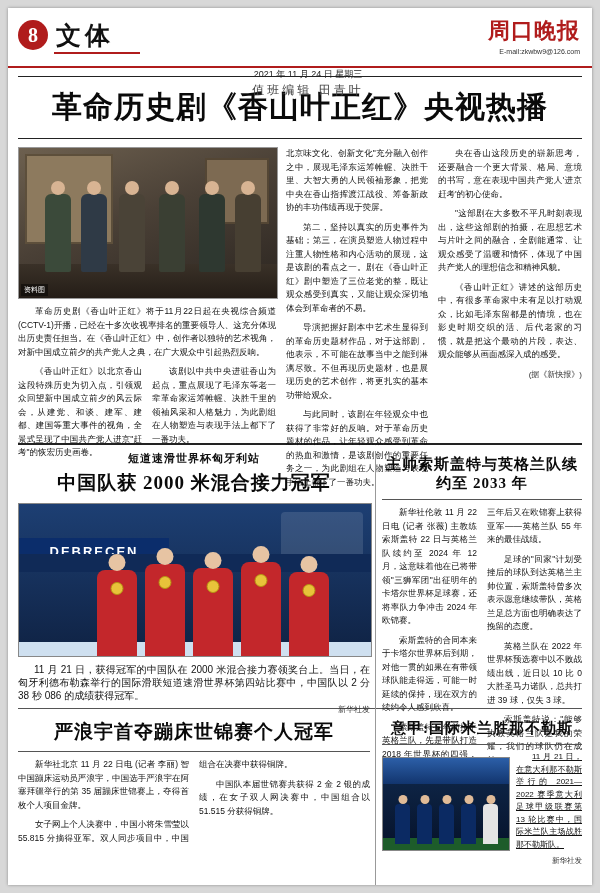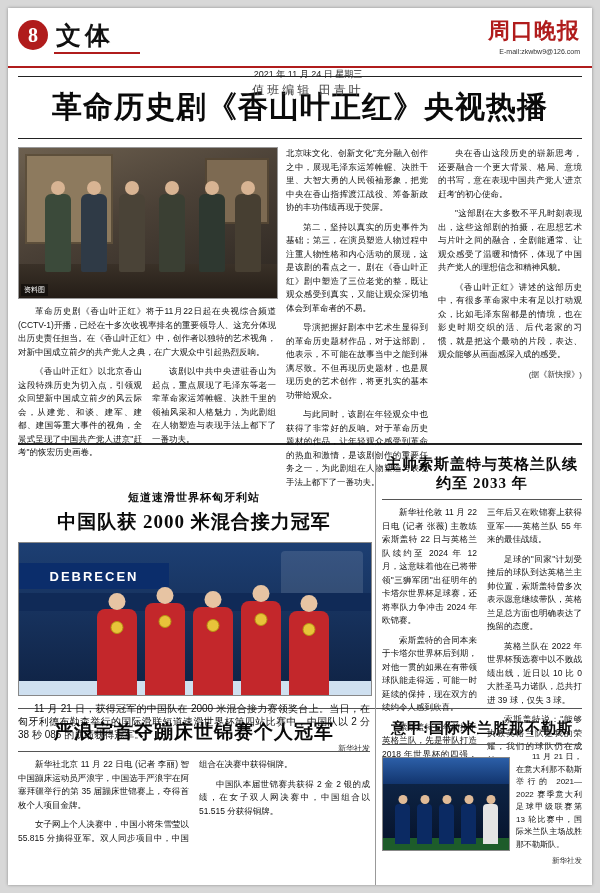--- a/index.html
+++ b/index.html
@@ -102,41 +102,41 @@
   .sign{text-align:right;font-size:8px;color:#333;}
 
   
   .hr-thick{margin:6px 10px;border-top:2px solid #222;}
   .hr-thin{margin:5px 10px;border-top:1px solid #555;}
 
   
   .mid{
     position:relative;margin:4px 10px 0 10px;height:252px;
   }
-  .mid-left{position:absolute;left:0;top:0;width:352px;margin-top:39px;}
+  .mid-left{position:absolute;left:0;top:0;width:352px;}
   .mid-right{position:absolute;left:364px;top:0;width:200px;}
   .vdiv{
     position:absolute;left:357px;top:0;width:1px;height:470px;background:#999;
   }
   .kicker{
     font-size:11px;font-weight:bold;color:#111;text-align:center;
     font-family:"Liberation Serif", serif;letter-spacing:1px;
   }
   .sub-headline{
     font-size:19px;font-weight:bold;text-align:center;color:#0a0a0a;
     font-family:"Liberation Serif", serif;margin-top:4px;letter-spacing:1px;
   }
   .sub-headline.sm{font-size:15px;}
   .sports-photo{
     position:relative;margin-top:7px;width:352px;height:152px;
     background:linear-gradient(#1d3f73,#0f2243);
     border:1px solid #888;overflow:hidden;
   }
   .sp-rings{position:absolute;right:8px;top:8px;width:82px;height:46px;background:rgba(255,255,255,.12);border-radius:4px;}
-  .sp-banner{position:absolute;left:0;top:20px;width:150px;height:26px;background:#0b2d6b;color:#fff;font-size:13px;font-weight:bold;letter-spacing:2px;display:flex;align-items:center;justify-content:center;}
+  .sp-banner{position:absolute;left:0;top:34px;width:150px;height:26px;background:#0b2d6b;color:#fff;font-size:13px;font-weight:bold;letter-spacing:2px;display:flex;align-items:center;justify-content:center;}
   .sp-board{position:absolute;left:0;top:50px;width:352px;height:18px;background:#102a57;}
   .athlete{position:absolute;bottom:0;width:40px;background:#c3272b;border-radius:8px 8px 0 0;}
   .athlete .head{position:absolute;left:50%;transform:translateX(-50%);top:-16px;width:17px;height:17px;border-radius:50%;background:#e7c4a3;}
   .athlete .medal{position:absolute;left:50%;transform:translateX(-50%);top:12px;width:11px;height:11px;border-radius:50%;background:#e8c33a;border:1px solid #b59412;}
   .ice{position:absolute;left:0;bottom:0;width:100%;height:14px;background:#cfe0f0;}
   .caption{
     font-size:10px;line-height:13px;color:#111;margin-top:6px;text-align:justify;text-indent:16px;
   }
   .mid-body{font-size:8.5px;line-height:13.5px;color:#111;text-align:justify;}
   .mid-body p{margin:0 0 6px 0;text-indent:17px;}
@@ -150,21 +150,21 @@
   .br{position:absolute;left:364px;top:0;width:200px;}
   .serie-photo{
     position:relative;margin-top:6px;width:126px;height:92px;float:left;
     background:linear-gradient(#102a4e,#06122a);border:1px solid #888;overflow:hidden;
   }
   .sp2-light{position:absolute;left:0;top:0;width:100%;height:26px;background:linear-gradient(#2c5fa8,#12356e);}
   .player{position:absolute;bottom:6px;width:15px;height:40px;background:#0b2a63;border-radius:4px 4px 0 0;}
   .player .h{position:absolute;left:50%;transform:translateX(-50%);top:-9px;width:9px;height:9px;border-radius:50%;background:#e0bb98;}
   .pitch{position:absolute;left:0;bottom:0;width:100%;height:12px;background:#1d5c2a;}
   .br-text{font-size:8px;line-height:12.5px;color:#111;text-align:justify;}
-  .br-text p{margin:0 0 5px 0;text-indent:16px;}
+  .br-text p{margin:0 0 5px 0;text-indent:16px;text-decoration:underline;}
   .small-sign{font-size:7.5px;color:#333;text-align:right;}
 </style>
 </head>
 <body>
 
 <div class="page">
 
   <div class="masthead">
     <div class="page-num-badge">8</div>
     <div class="section-name">文体</div>

